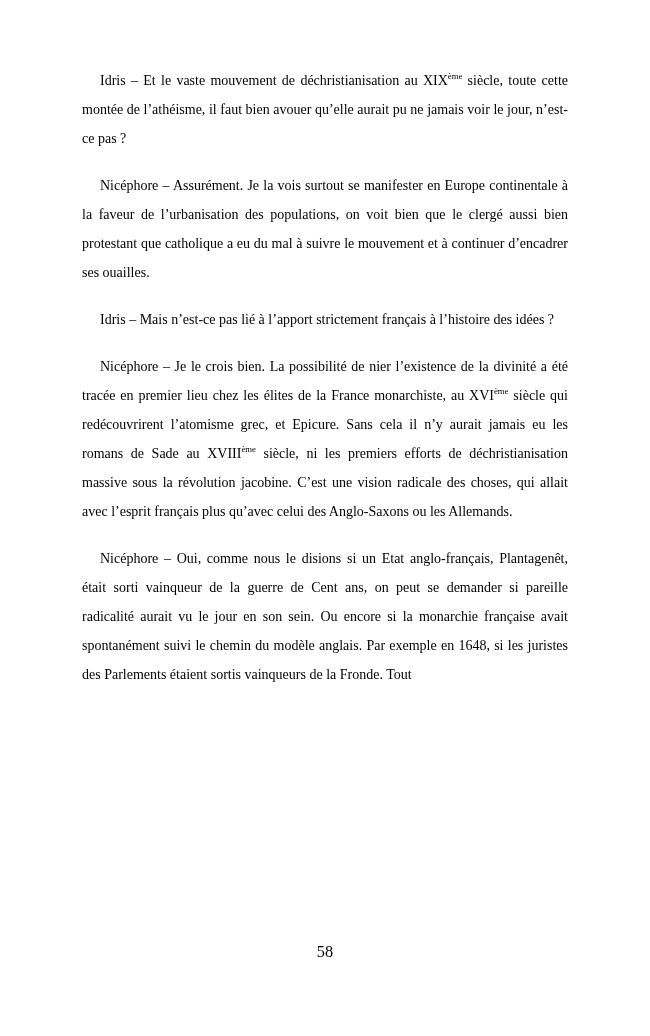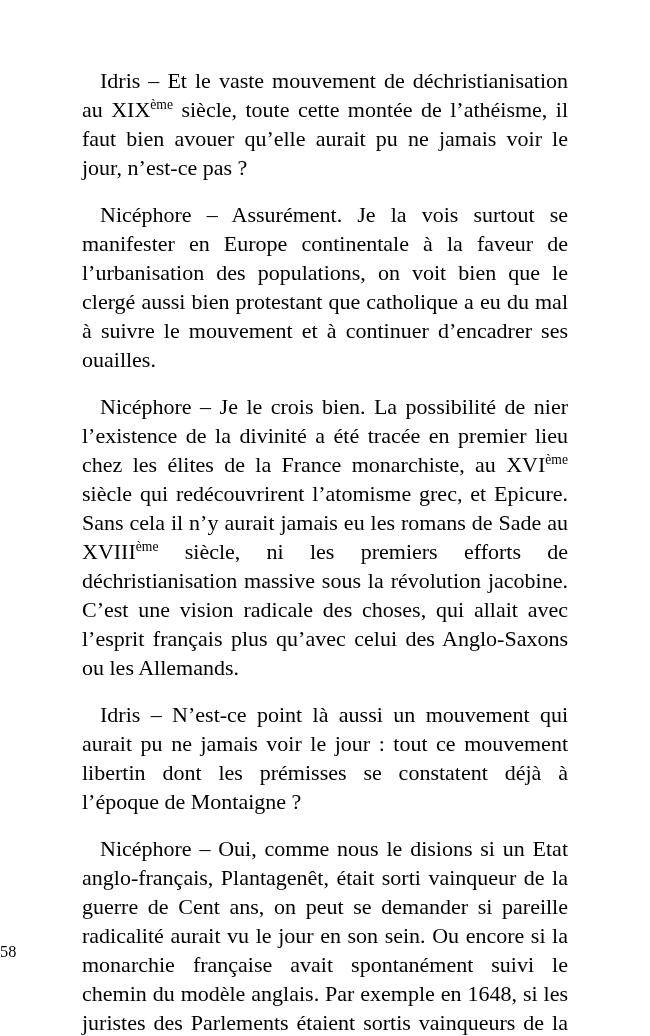--- a/index.html
+++ b/index.html
@@ -18,50 +18,51 @@
     overflow: hidden;
   }
   .content {
     position: absolute;
     left: 82px;
     top: 66px;
     width: 486px;
   }
   p.para {
     margin: 0 0 18px 0;
-    font-size: 22px;
+    font-size: 14px;
     line-height: 29px;
     text-align: justify;
     text-justify: inter-word;
     text-indent: 18px;
     hyphens: none;
     font-family: Liberation Serif, serif;
   }
   p.para:last-child {
     margin-bottom: 17px;
   }
   sup {
     font-size: 0.62em;
     vertical-align: super;
     line-height: 0;
   }
   .folio {
     position: absolute;
     left: 0;
     right: 0;
     top: 942px;
+    text-align: center;
     font-size: 16.3px;
     font-family: "Liberation Serif", "DejaVu Serif", serif;
   }
 </style>
 </head>
 <body>
 
 <div class="page">
   <div class="content" id="body-container">
       <p class="para">Idris – Et le vaste mouvement de déchristianisation au XIX<sup>ème</sup> siècle, toute cette montée de l’athéisme, il faut bien avouer qu’elle aurait pu ne jamais voir le jour, n’est-ce pas ?</p>
       <p class="para">Nicéphore – Assurément. Je la vois surtout se manifester en Europe continentale à la faveur de l’urbanisation des populations, on voit bien que le clergé aussi bien protestant que catholique a eu du mal à suivre le mouvement et à continuer d’encadrer ses ouailles.</p>
+      <p class="para">Idris – Mais n’est-ce pas lié à l’apport strictement français à l’histoire des idées ?</p>
       <p class="para">Nicéphore – Je le crois bien. La possibilité de nier l’existence de la divinité a été tracée en premier lieu chez les élites de la France monarchiste, au XVI<sup>ème</sup> siècle qui redécouvrirent l’atomisme grec, et Epicure. Sans cela il n’y aurait jamais eu les romans de Sade au XVIII<sup>ème</sup> siècle, ni les premiers efforts de déchristianisation massive sous la révolution jacobine. C’est une vision radicale des choses, qui allait avec l’esprit français plus qu’avec celui des Anglo-Saxons ou les Allemands.</p>
-      <p class="para">Idris – N’est-ce point là aussi un mouvement qui aurait pu ne jamais voir le jour : tout ce mouvement libertin dont les prémisses se constatent déjà à l’époque de Montaigne ?</p>
       <p class="para">Nicéphore – Oui, comme nous le disions si un Etat anglo-français, Plantagenêt, était sorti vainqueur de la guerre de Cent ans, on peut se demander si pareille radicalité aurait vu le jour en son sein. Ou encore si la monarchie française avait spontanément suivi le chemin du modèle anglais. Par exemple en 1648, si les juristes des Parlements étaient sortis vainqueurs de la Fronde. Tout</p>
     </div>
   <div class="folio">58</div>
 </div>
 
 </body></html>

